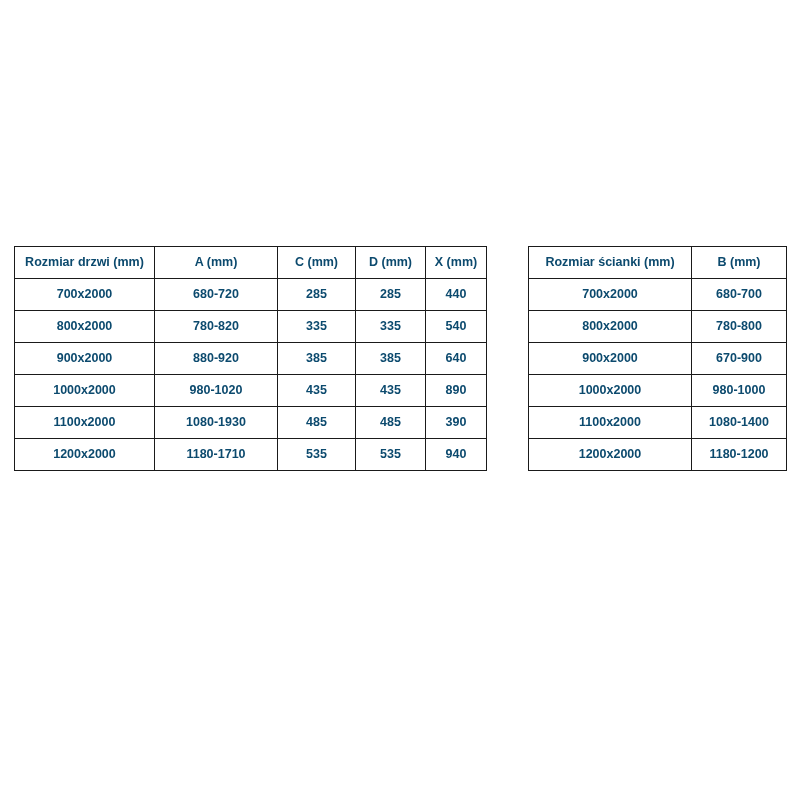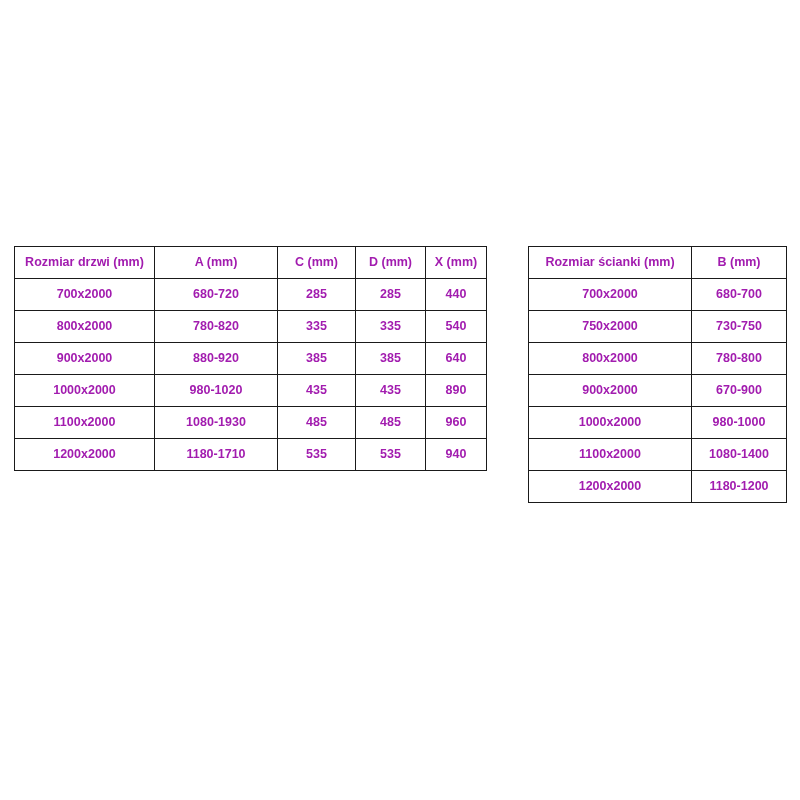--- a/index.html
+++ b/index.html
@@ -32,21 +32,21 @@
     background: #ffffff;
   }
 
   table.spec td,
   table.spec th {
     border: 1px solid #1a1a1a;
     text-align: center;
     vertical-align: middle;
     font-size: 12.5px;
     font-weight: bold;
-    color: #a21caf;
+    color: #0c4a6e;
     padding: 0;
     height: 31px;
     line-height: 31px;
     white-space: nowrap;
   }
 
   
   #doors-table {
     left: 14px;
     top: 246px;
@@ -116,21 +116,21 @@
         <td>980-1020</td>
         <td>435</td>
         <td>435</td>
         <td>890</td>
       </tr>
       <tr>
         <td>1100x2000</td>
         <td>1080-1930</td>
         <td>485</td>
         <td>485</td>
-        <td>960</td>
+        <td>390</td>
       </tr>
       <tr>
         <td>1200x2000</td>
         <td>1180-1710</td>
         <td>535</td>
         <td>535</td>
         <td>940</td>
       </tr>
     </tbody>
   </table>
@@ -145,24 +145,20 @@
         <th>Rozmiar ścianki (mm)</th>
         <th>B (mm)</th>
       </tr>
     </thead>
     <tbody>
       <tr>
         <td>700x2000</td>
         <td>680-700</td>
       </tr>
       <tr>
-        <td>750x2000</td>
-        <td>730-750</td>
-      </tr>
-      <tr>
         <td>800x2000</td>
         <td>780-800</td>
       </tr>
       <tr>
         <td>900x2000</td>
         <td>670-900</td>
       </tr>
       <tr>
         <td>1000x2000</td>
         <td>980-1000</td>

